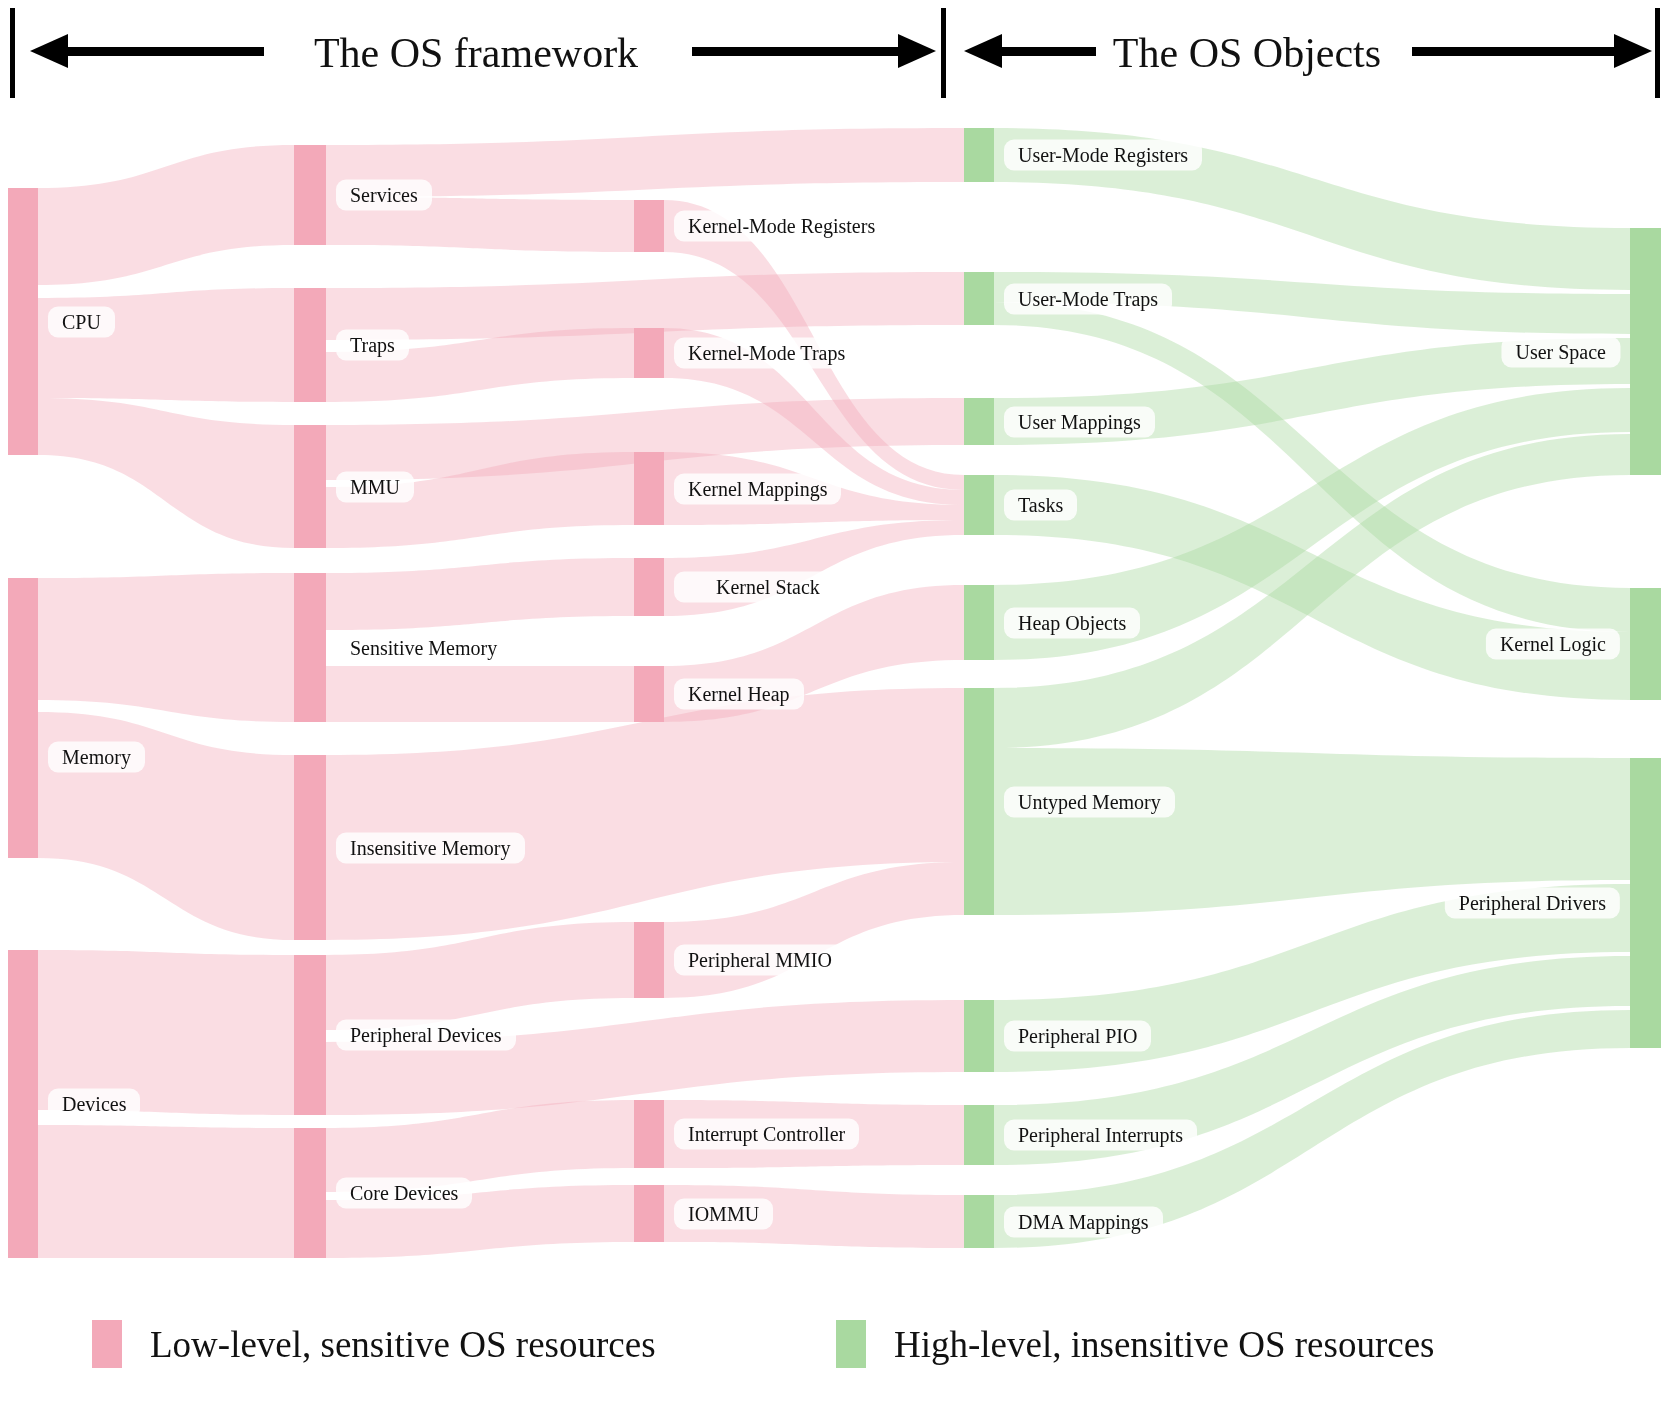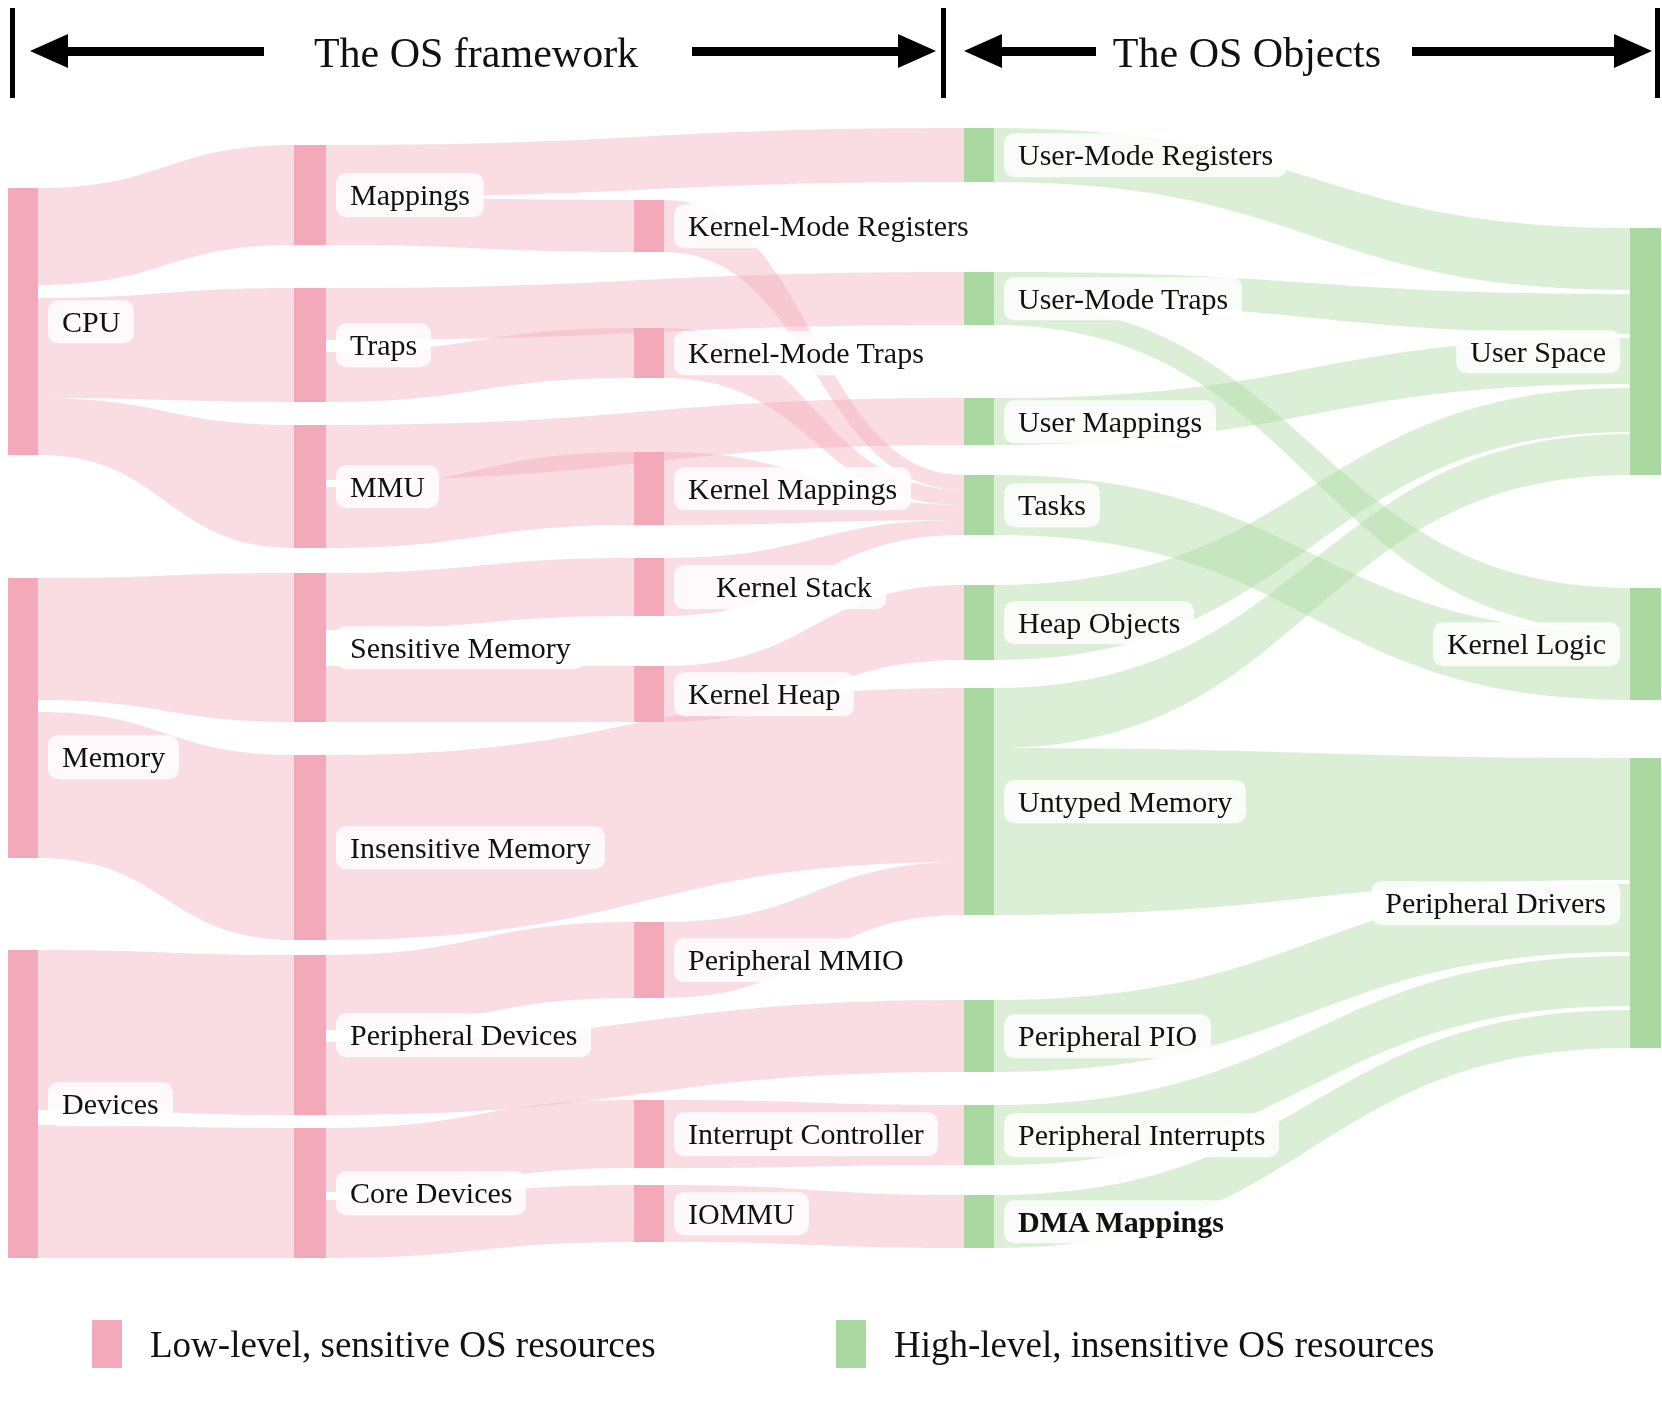--- a/index.html
+++ b/index.html
@@ -1,20 +1,20 @@
 <!DOCTYPE html>
 <html><head>
 <meta charset="utf-8">
 <style>
   html,body{margin:0;padding:0;background:#ffffff;}
   body{width:1662px;height:1414px;position:relative;font-family:"Liberation Serif","DejaVu Serif",serif;color:#111;}
   #stage{position:absolute;left:4px;top:0;width:1662px;height:1414px;}
   #main-svg{position:absolute;left:0;top:0;}
   .hdr-title{position:absolute;transform:translate(-50%,-50%);font-size:42px;white-space:nowrap;}
-  .node-label{position:absolute;transform:translateY(-50%);font-size:30px;line-height:1.25;white-space:nowrap;
+  .node-label{position:absolute;transform:translateY(-50%);font-size:20px;line-height:1.25;white-space:nowrap;
               background:rgba(255,255,255,0.82);border-radius:10px;padding:3px 14px;}
   .node-label.left{transform:translate(-100%,-50%);}
   #legend{position:absolute;left:0;top:1318px;width:1662px;height:70px;}
   .legend-item{position:absolute;display:flex;align-items:center;gap:28px;}
   .legend-swatch{width:30px;height:48px;display:inline-block;}
   .legend-swatch.pink{background:#f3a9b9;}
   .legend-swatch.green{background:#a9d9a0;}
   .legend-text{font-size:37px;white-space:nowrap;}
 </style>
 </head>
@@ -117,21 +117,21 @@
       </g>
   </svg>
 
   <div class="hdr-title" style="left:472px;top:53px;">The OS framework</div>
   <div class="hdr-title" style="left:1243px;top:53px;">The OS Objects</div>
 
   <div id="labels-layer">
       <div class="node-label" style="left: 44px; top: 321.5px;">CPU</div>
       <div class="node-label" style="left: 44px; top: 718px; margin-top: 39px;">Memory</div>
       <div class="node-label" style="left: 44px; top: 1104px;">Devices</div>
-      <div class="node-label" style="left: 332px; top: 195px;">Mappings</div>
+      <div class="node-label" style="left: 332px; top: 195px;">Services</div>
       <div class="node-label" style="left: 332px; top: 345px;">Traps</div>
       <div class="node-label" style="left: 332px; top: 486.5px;">MMU</div>
       <div class="node-label" style="left: 332px; top: 647.5px;">Sensitive Memory</div>
       <div class="node-label" style="left: 332px; top: 847.5px;">Insensitive Memory</div>
       <div class="node-label" style="left: 332px; top: 1035px;">Peripheral Devices</div>
       <div class="node-label" style="left: 332px; top: 1193px;">Core Devices</div>
       <div class="node-label" style="left: 670px; top: 226px;">Kernel-Mode Registers</div>
       <div class="node-label" style="left: 670px; top: 353px;">Kernel-Mode Traps</div>
       <div class="node-label" style="left: 670px; top: 488.5px;">Kernel Mappings</div>
       <div class="node-label" style="left: 670px; top: 587px; padding-left: 42px;">Kernel Stack</div>
@@ -140,21 +140,21 @@
       <div class="node-label" style="left: 670px; top: 1134px;">Interrupt Controller</div>
       <div class="node-label" style="left: 670px; top: 1213.5px;">IOMMU</div>
       <div class="node-label" style="left: 1000px; top: 155px;">User-Mode Registers</div>
       <div class="node-label" style="left: 1000px; top: 298.5px;">User-Mode Traps</div>
       <div class="node-label" style="left: 1000px; top: 421.5px;">User Mappings</div>
       <div class="node-label" style="left: 1000px; top: 505px;">Tasks</div>
       <div class="node-label" style="left: 1000px; top: 622.5px;">Heap Objects</div>
       <div class="node-label" style="left: 1000px; top: 801.5px;">Untyped Memory</div>
       <div class="node-label" style="left: 1000px; top: 1036px;">Peripheral PIO</div>
       <div class="node-label" style="left: 1000px; top: 1135px;">Peripheral Interrupts</div>
-      <div class="node-label" style="left: 1000px; top: 1221.5px; font-weight: bold;">DMA Mappings</div>
+      <div class="node-label" style="left: 1000px; top: 1221.5px;">DMA Mappings</div>
       <div class="node-label left" style="left: 1616px; top: 351.5px;">User Space</div>
       <div class="node-label left" style="left: 1616px; top: 644px;">Kernel Logic</div>
       <div class="node-label left" style="left: 1616px; top: 903px;">Peripheral Drivers</div>
     </div>
 
   <div id="legend">
     <div class="legend-item" style="left:88px;top:2px;">
       <span class="legend-swatch pink"></span>
       <span class="legend-text">Low-level, sensitive OS resources</span>
     </div>

